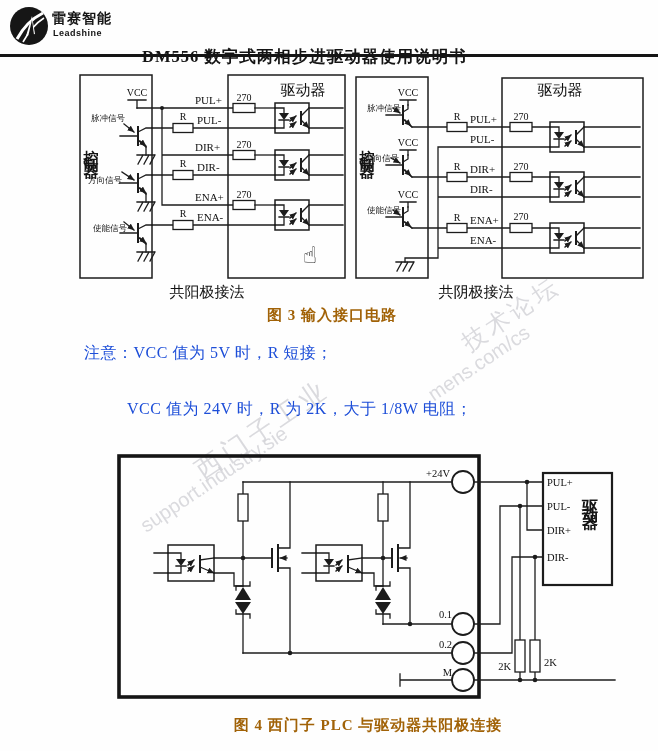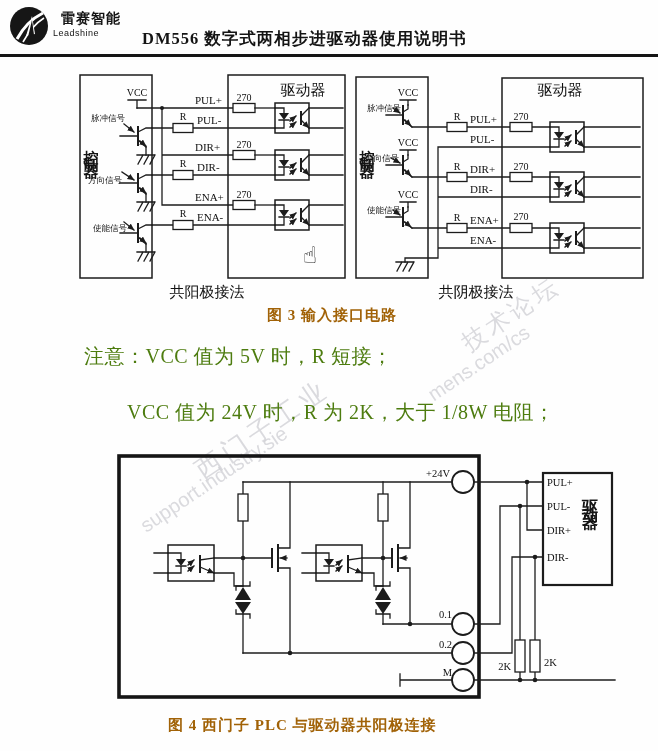--- a/index.html
+++ b/index.html
@@ -1,22 +1,22 @@
 <!DOCTYPE html>
 <html><head>
 <meta charset="utf-8">
 <style>
   html,body{margin:0;padding:0;background:#ffffff;}
   #page{position:relative;width:658px;height:751px;background:#fefefe;overflow:hidden;
         font-family:"Liberation Serif","DejaVu Serif",serif;color:#101010;}
   .abs{position:absolute;}
   
   .brand-cn{font-family:"Liberation Sans","DejaVu Sans",sans-serif;font-weight:bold;font-size:14px;color:#141414;letter-spacing:1px;}
-  .brand-en{font-family:"Liberation Sans","DejaVu Sans",sans-serif;font-weight:normal;font-size:9px;color:#141414;letter-spacing:.5px;}
-  .doc-title{font-size:16.5px;font-weight:600;letter-spacing:1px;color:#141414;}
+  .brand-en{font-family:"Liberation Sans","DejaVu Sans",sans-serif;font-weight:bold;font-size:9px;color:#141414;letter-spacing:.5px;}
+  .doc-title{font-size:16.5px;font-weight:600;letter-spacing:1px;color:#141414;margin-top:18px;}
   .rule{left:0;top:54px;width:658px;height:2.5px;background:#151515;}
   
   svg{overflow:visible;}
   .lw{stroke:#1c1c1c;stroke-width:1.3;fill:none;stroke-linecap:square;}
   .lw2{stroke:#1c1c1c;stroke-width:2;fill:none;stroke-linecap:square;}
   .box{stroke:#1c1c1c;stroke-width:1.5;fill:none;}
   .thick{stroke:#151515;stroke-width:3.6;fill:none;}
   .med{stroke:#1c1c1c;stroke-width:2.2;fill:none;}
   .resr{stroke:#1c1c1c;stroke-width:1.3;fill:#ffffff;}
   .dot{fill:#1c1c1c;}
@@ -24,21 +24,21 @@
   .term{stroke:#1c1c1c;stroke-width:1.8;fill:#ffffff;}
   svg text{fill:#101010;font-family:"Liberation Serif","DejaVu Serif",serif;}
   .pin{font-size:11px;}
   .sm{font-size:10px;}
   .sm2{font-size:10.5px;}
   .sig{font-size:8.5px;}
   .big{font-size:15px;}
   
   .vtext{writing-mode:vertical-rl;text-orientation:upright;font-size:15px;font-weight:600;letter-spacing:7px;color:#141414;}
   .figcap{font-size:15px;font-weight:bold;color:#a16207;letter-spacing:1px;}
-  .note{font-size:20px;color:#4d7c0f;letter-spacing:.5px;}
+  .note{font-size:16px;color:#1d4ed8;letter-spacing:.5px;}
   .wm{color:#cfcfd4;opacity:.75;pointer-events:none;white-space:nowrap;
       font-family:"Liberation Sans","DejaVu Sans",sans-serif;}
   .hand{font-size:23px;color:#1a1a1a;font-family:"DejaVu Sans",sans-serif;}
 </style>
 </head>
 <body>
 
 <div id="page">
 
   <div class="abs wm" style="left:185px;top:412px;font-size:26px;letter-spacing:5px;transform:rotate(-34deg);">西门子工业</div>
@@ -46,21 +46,21 @@
   <div class="abs wm" style="left:455px;top:298px;font-size:24px;letter-spacing:4px;transform:rotate(-34deg);">技术论坛</div>
   <div class="abs wm" style="left:420px;top:352px;font-size:20px;transform:rotate(-34deg);">mens.com/cs</div>
 
   <svg class="abs" style="left:9px;top:6px;" width="40" height="40" viewBox="0 0 40 40">
     <circle cx="20" cy="20" r="19" fill="#161616"></circle>
     <path d="M8,33 C14,22 24,12 34,7" stroke="#ffffff" stroke-width="3" fill="none"></path>
     <path d="M14,36 C19,27 27,17 35,12" stroke="#ffffff" stroke-width="1.6" fill="none"></path>
     <path d="M17,30 L23,10 L26,28 Z" fill="#ffffff"></path>
     <path d="M19,31 L23,14 L25,29 Z" fill="#161616"></path>
   </svg>
-  <div class="abs brand-cn" style="left:61px;top:10px;">雷赛智能</div>
+  <div class="abs brand-cn" style="left:52px;top:10px;">雷赛智能</div>
   <div class="abs brand-en" style="left:53px;top:28px;">Leadshine</div>
   <div class="abs doc-title" style="left:142px;top:28px;">DM556 数字式两相步进驱动器使用说明书</div>
   <div class="abs rule"></div>
 
   <svg class="abs" style="left:0;top:60px;" width="658" height="245" viewBox="0 60 658 245">
     <defs>
       <marker id="ah" markerUnits="userSpaceOnUse" markerWidth="8" markerHeight="7" refX="6.5" refY="3" orient="auto">
         <path d="M0,0 L7,3 L0,6 Z" fill="#1c1c1c"></path>
       </marker>
       <g id="gnd">
@@ -329,15 +329,15 @@
 
     <rect class="med" x="543" y="473" width="69" height="112"></rect>
     <text class="sm2" x="547" y="486">PUL+</text>
     <text class="sm2" x="547" y="510">PUL-</text>
     <text class="sm2" x="547" y="534">DIR+</text>
     <text class="sm2" x="547" y="561">DIR-</text>
   </svg>
 
   <div class="abs vtext" style="left:579px;top:487px;height:72px;font-size:16px;">驱动器</div>
 
-  <div class="abs figcap" style="left:168px;top:716px;width:400px;text-align:left;">图 4  西门子 PLC 与驱动器共阳极连接</div>
+  <div class="abs figcap" style="left:168px;top:716px;width:400px;text-align:center;">图 4  西门子 PLC 与驱动器共阳极连接</div>
 
 </div>
 
 </body></html>

